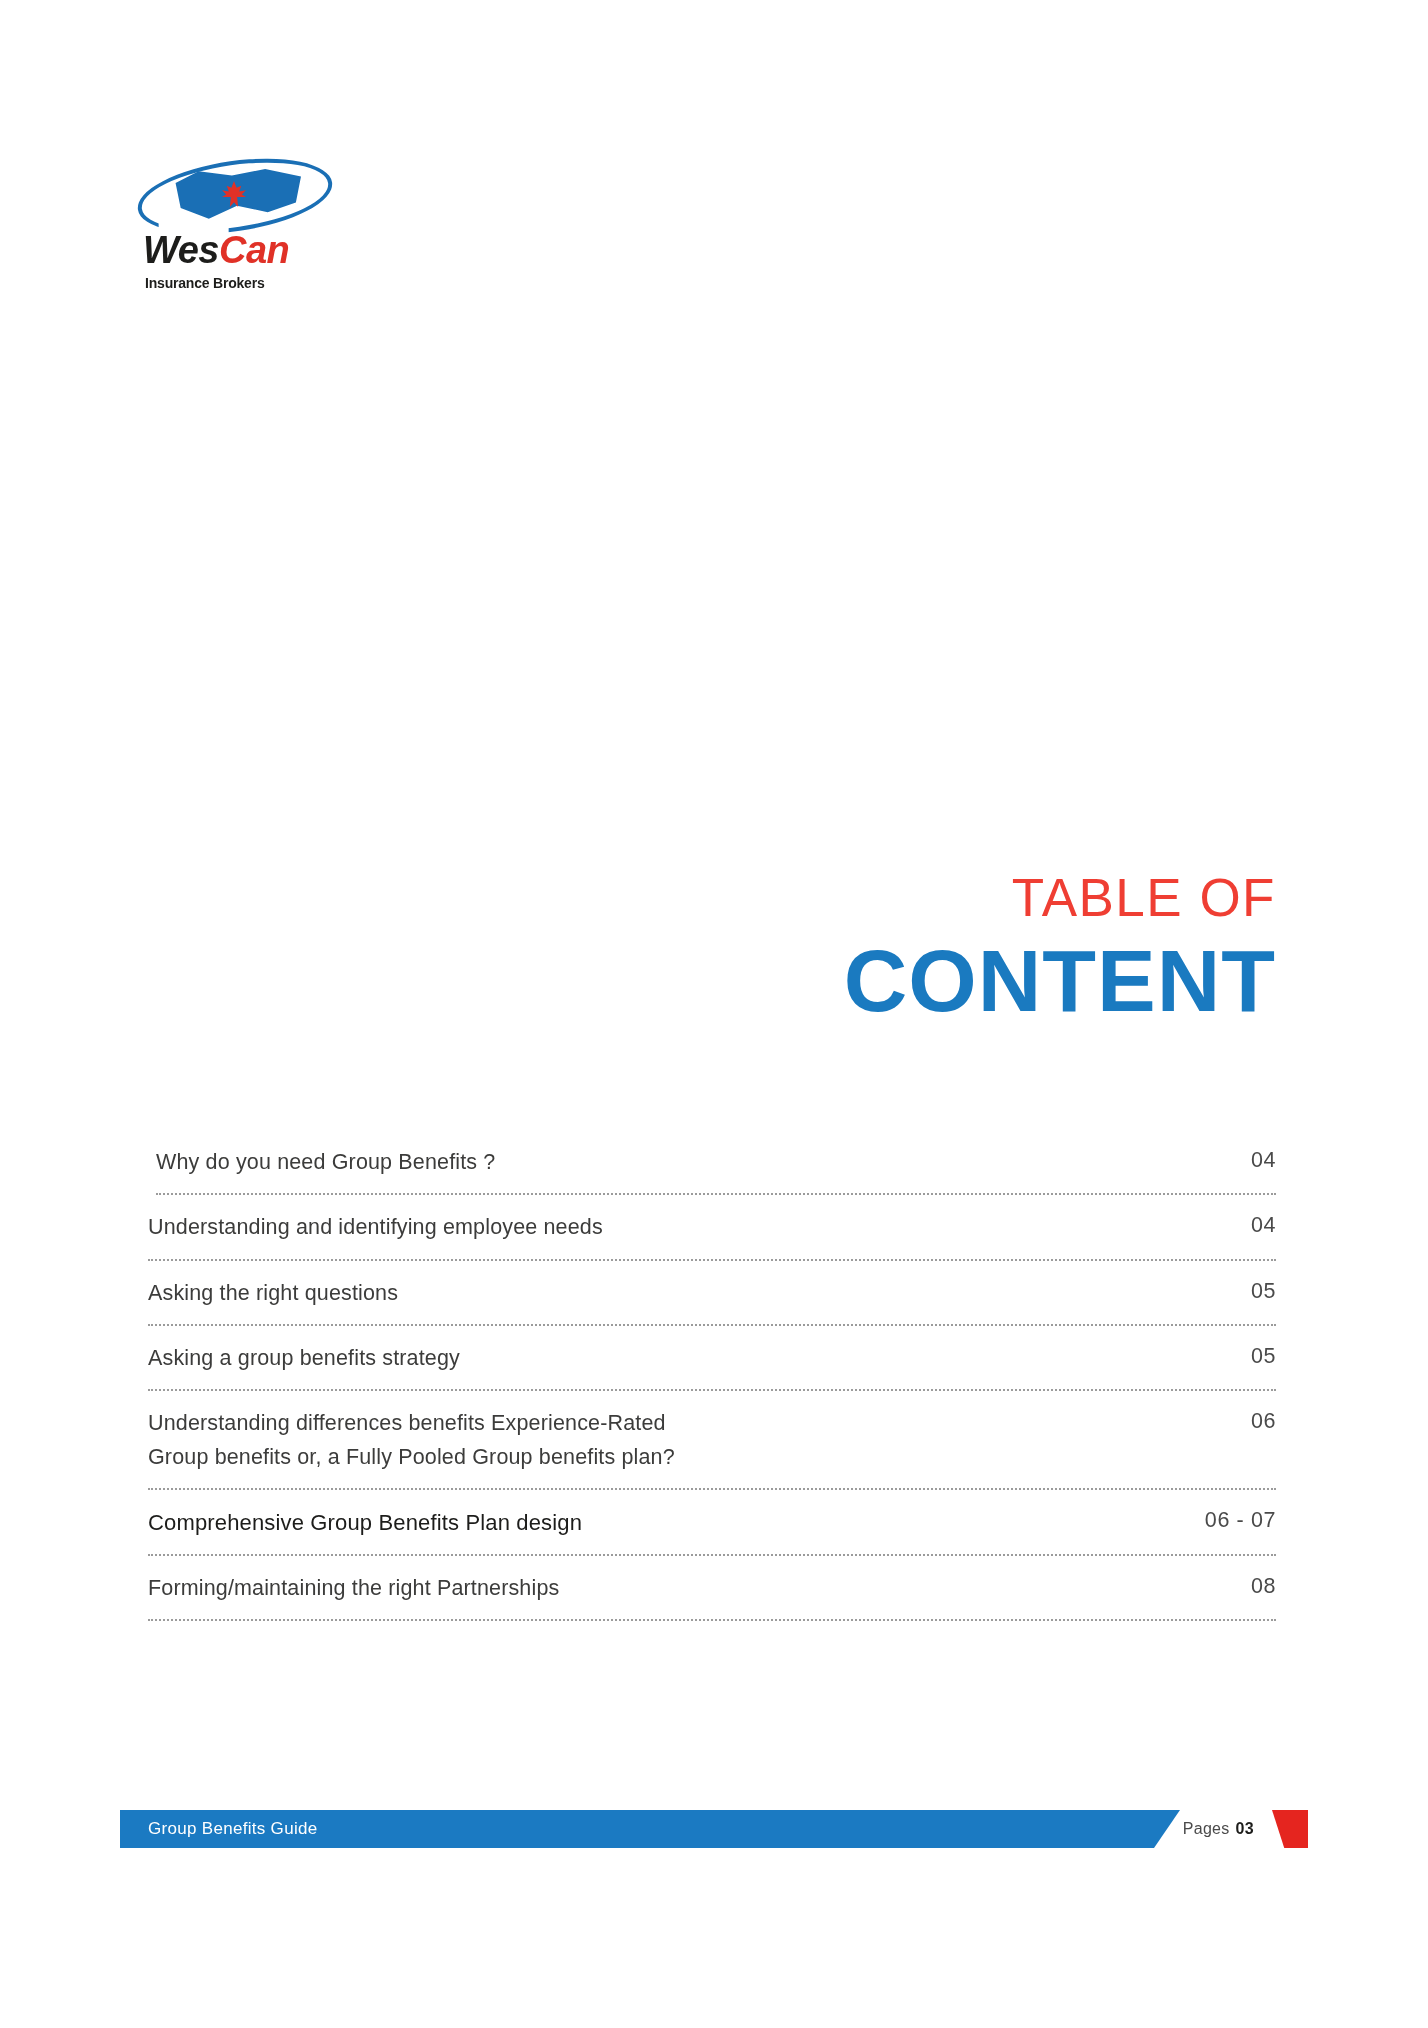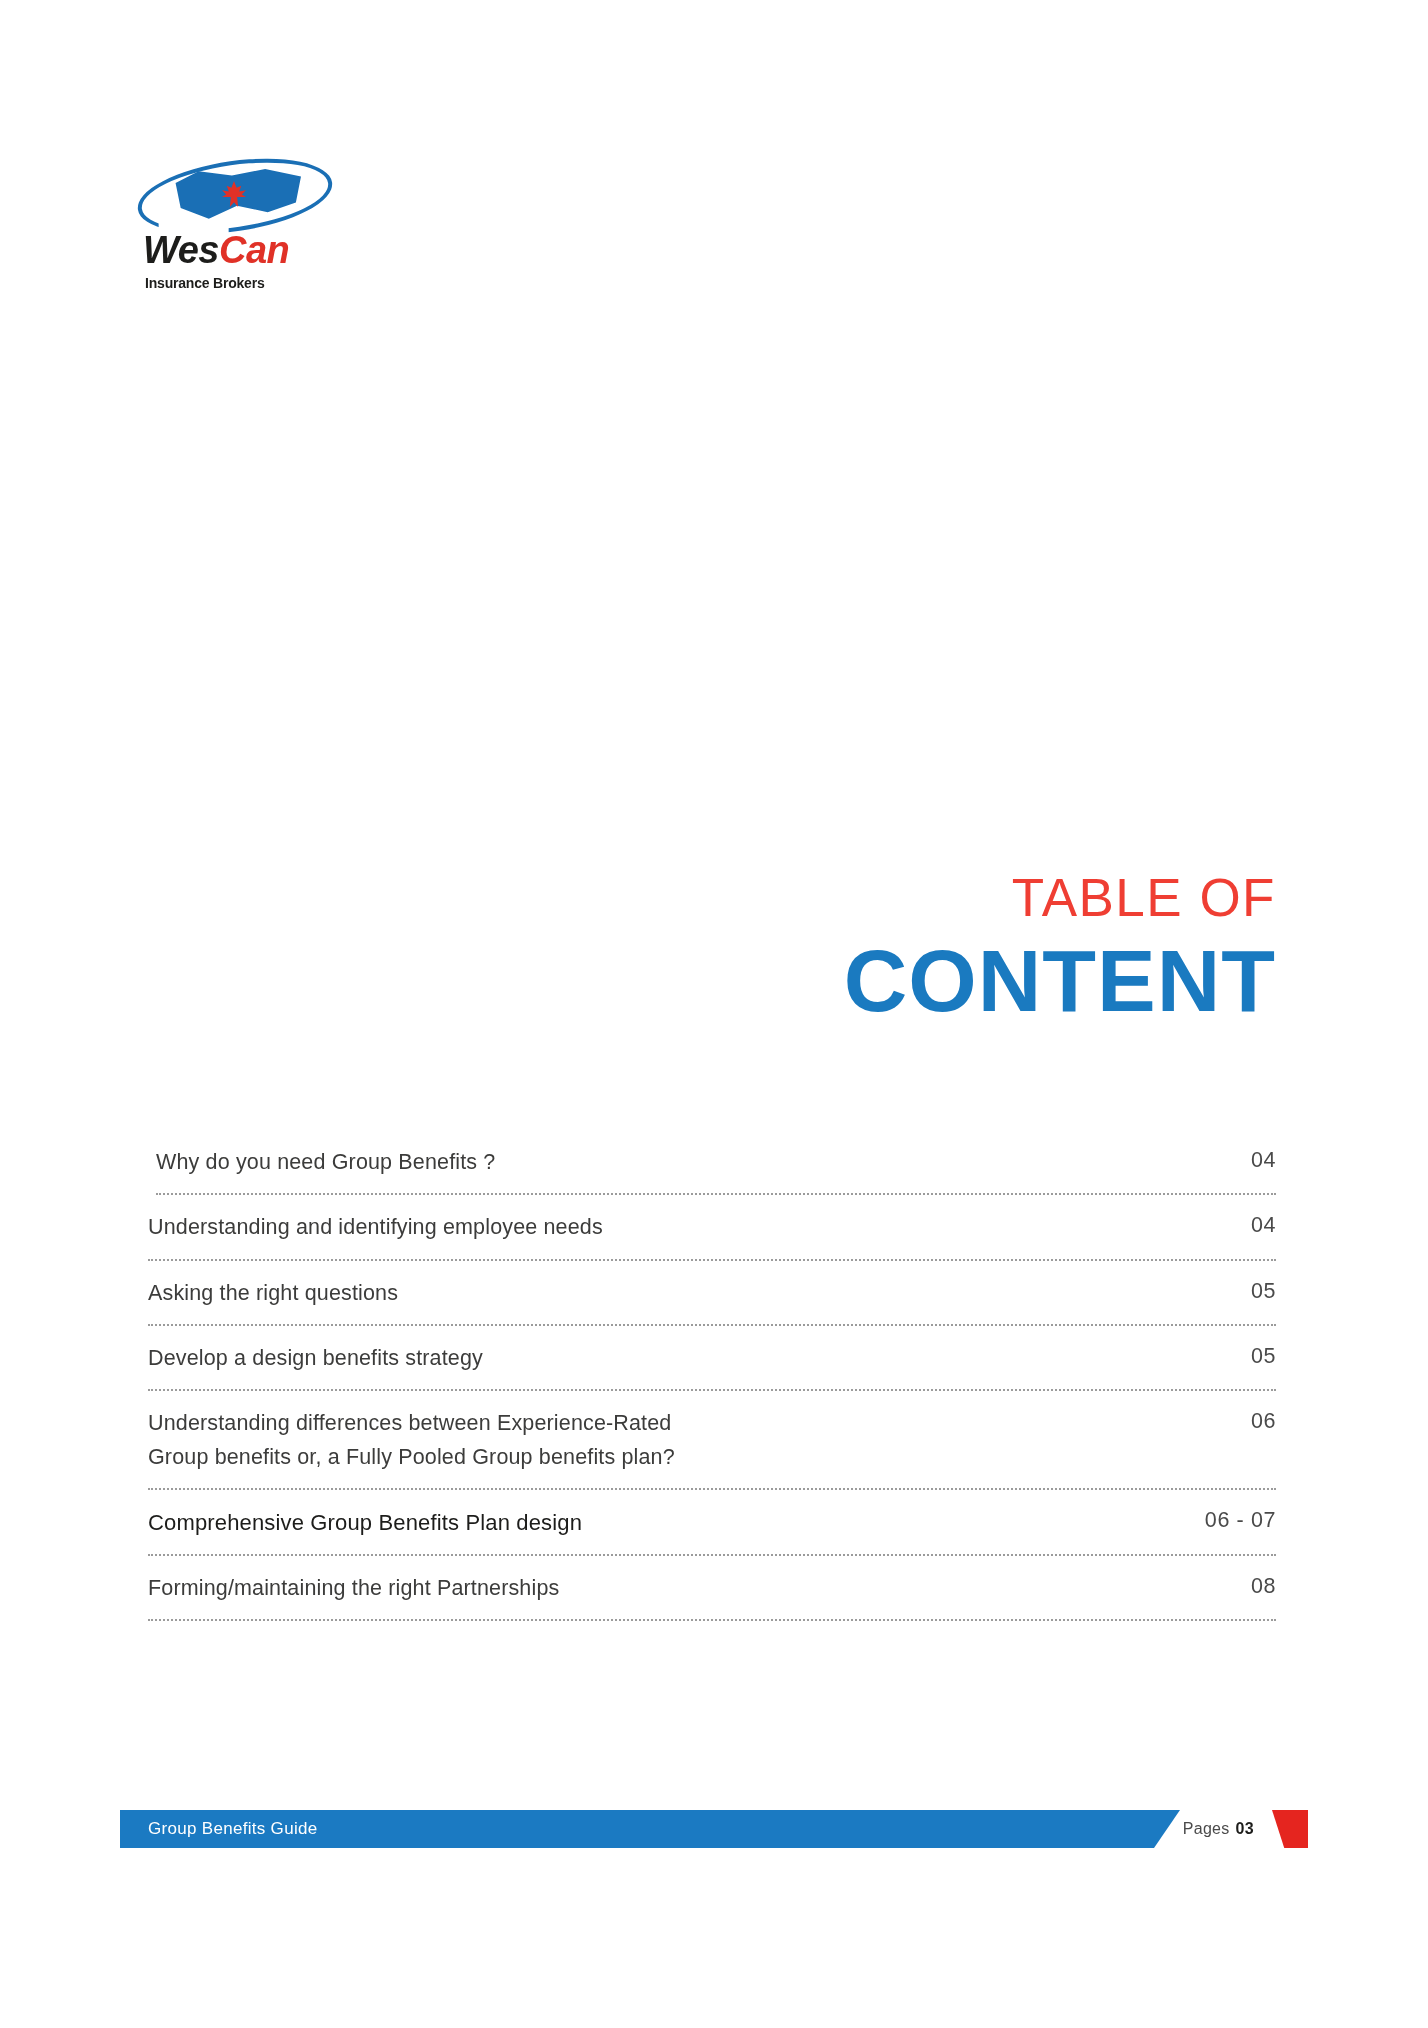--- a/index.html
+++ b/index.html
@@ -237,27 +237,27 @@
       <div class="toc-label">Understanding and identifying employee needs</div>
       <div class="toc-page">04</div>
     </div>
 
     <div class="toc-row">
       <div class="toc-label">Asking the right questions</div>
       <div class="toc-page">05</div>
     </div>
 
     <div class="toc-row">
-      <div class="toc-label">Develop a design benefits strategy</div>
+      <div class="toc-label">Asking a group benefits strategy</div>
       <div class="toc-page">05</div>
     </div>
 
     <div class="toc-row">
       <div class="toc-label">
-        <span class="l1">Understanding differences between Experience-Rated</span>
+        <span class="l1">Understanding differences benefits Experience-Rated</span>
         <span class="l2">Group benefits or, a Fully Pooled Group benefits plan?</span>
       </div>
       <div class="toc-page">06</div>
     </div>
 
     <div class="toc-row bold">
       <div class="toc-label">Comprehensive Group Benefits Plan design</div>
       <div class="toc-page">06 - 07</div>
     </div>
 

